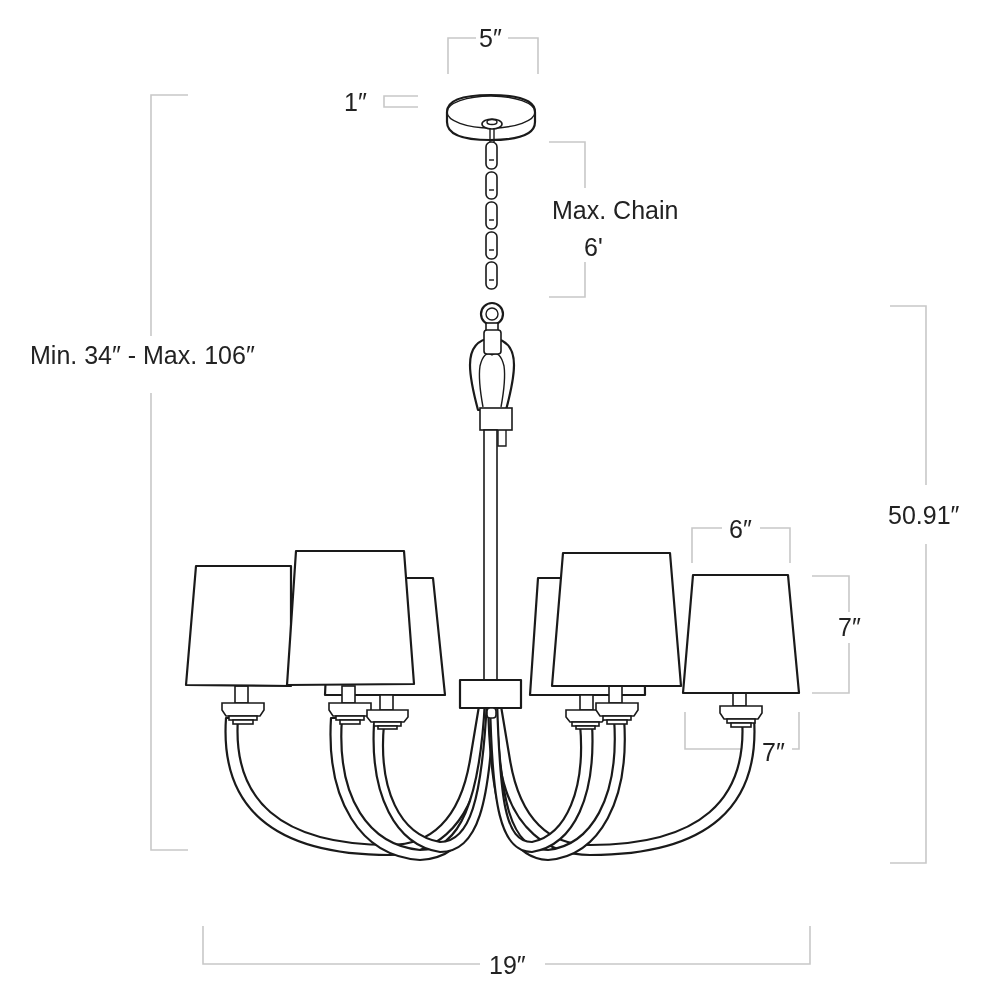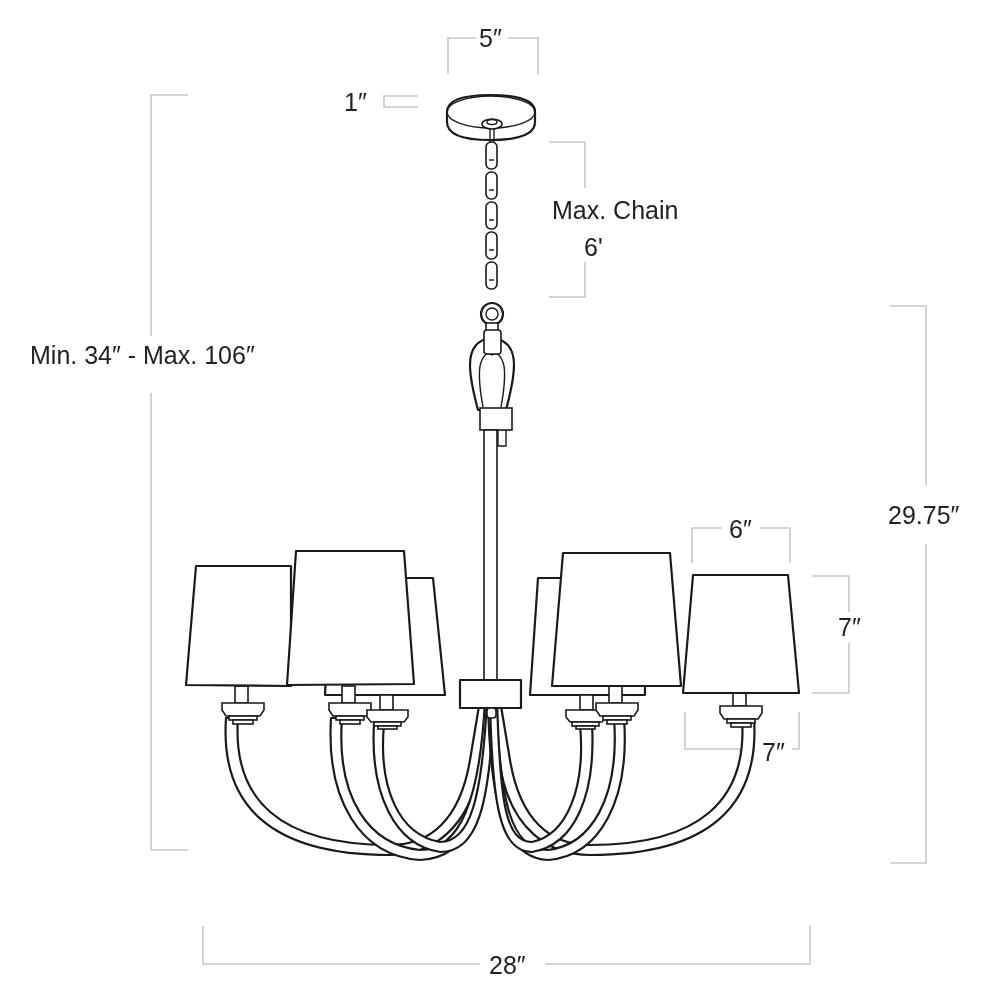--- a/index.html
+++ b/index.html
@@ -139,17 +139,17 @@
     <path class="ink" d="M563,553 L670,553 L681,686 L552,686 Z"></path>
     <path class="ink" d="M693,575 L788,575 L799,693 L683,693 Z"></path>
   </g>
 </svg>
 
 <div class="lbl" style="left:479px; top:26px;">5″</div>
 <div class="lbl" style="left:344px; top:90px;">1″</div>
 <div class="lbl" style="left:524px; top:198px;margin-left:28px;">Max. Chain</div>
 <div class="lbl" style="left:584px; top:235px;">6'</div>
 <div class="lbl" style="left:30px; top:343px;">Min. 34″ - Max. 106″</div>
-<div class="lbl" style="left:888px; top:503px;">29.75″</div>
+<div class="lbl" style="left:888px; top:503px;">50.91″</div>
 <div class="lbl" style="left:729px; top:517px;">6″</div>
 <div class="lbl" style="left:838px; top:615px;">7″</div>
 <div class="lbl" style="left:762px; top:740px;">7″</div>
-<div class="lbl" style="left:489px; top:953px;">28″</div>
+<div class="lbl" style="left:489px; top:953px;">19″</div>
 
 </body></html>

